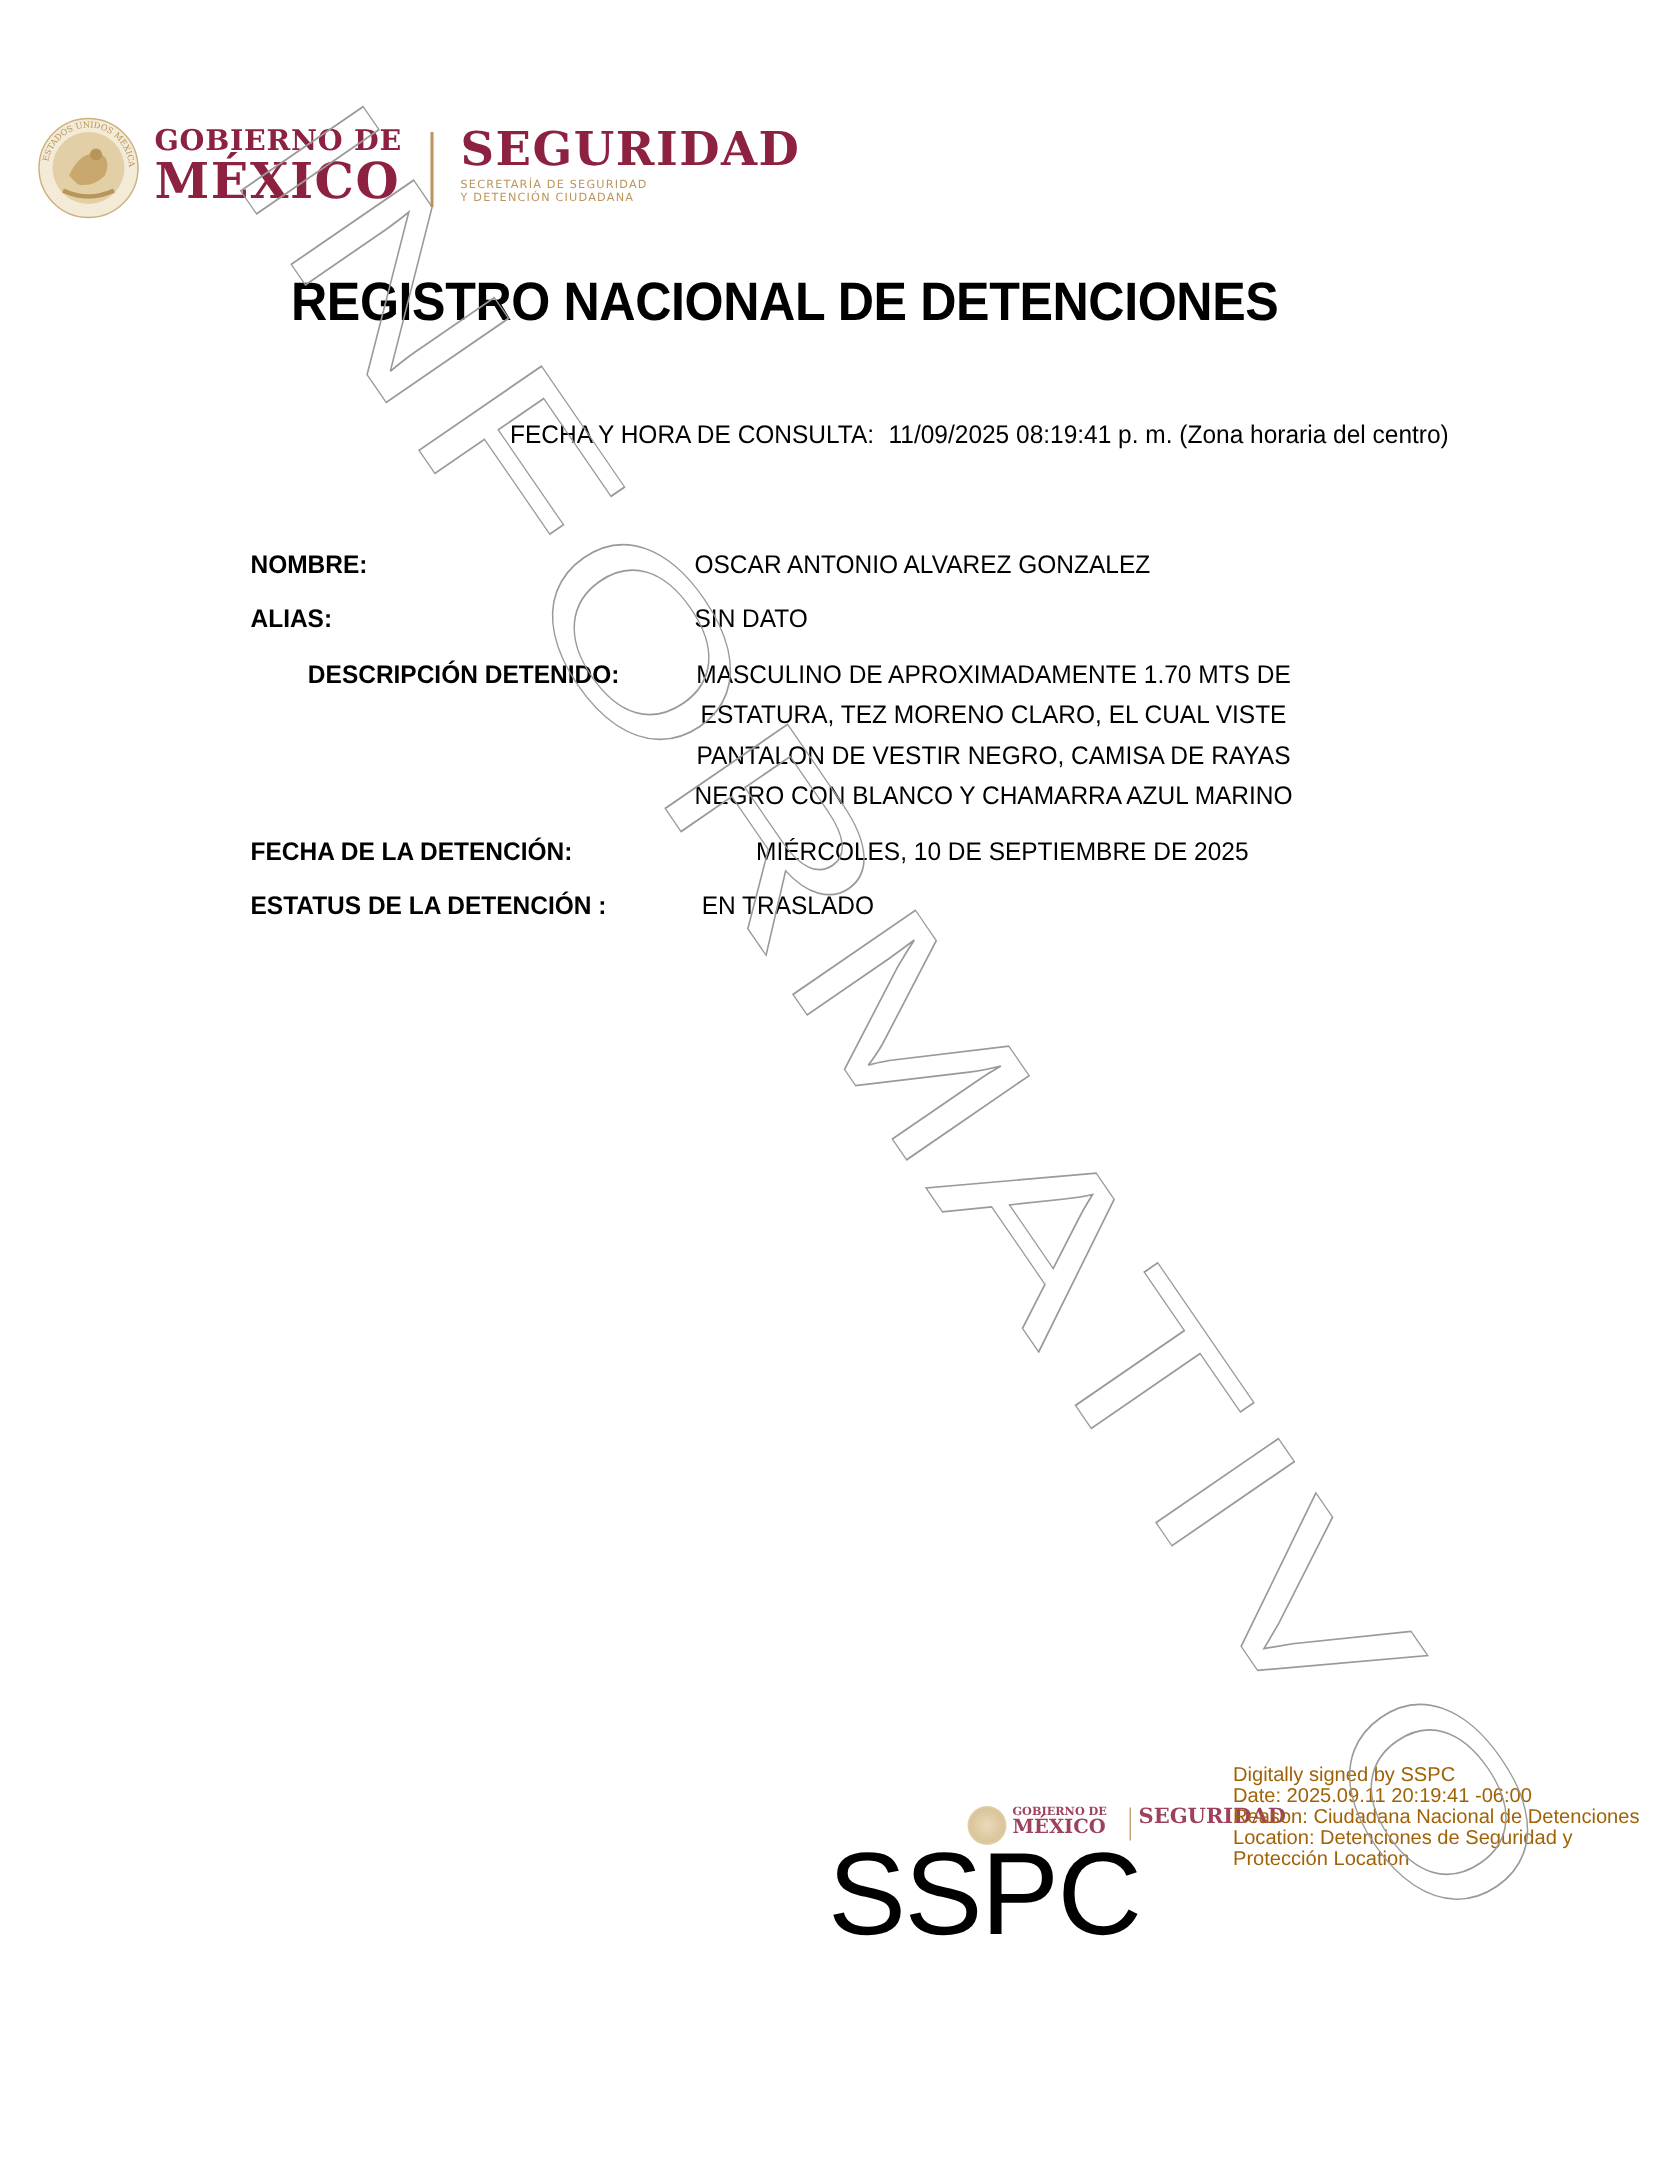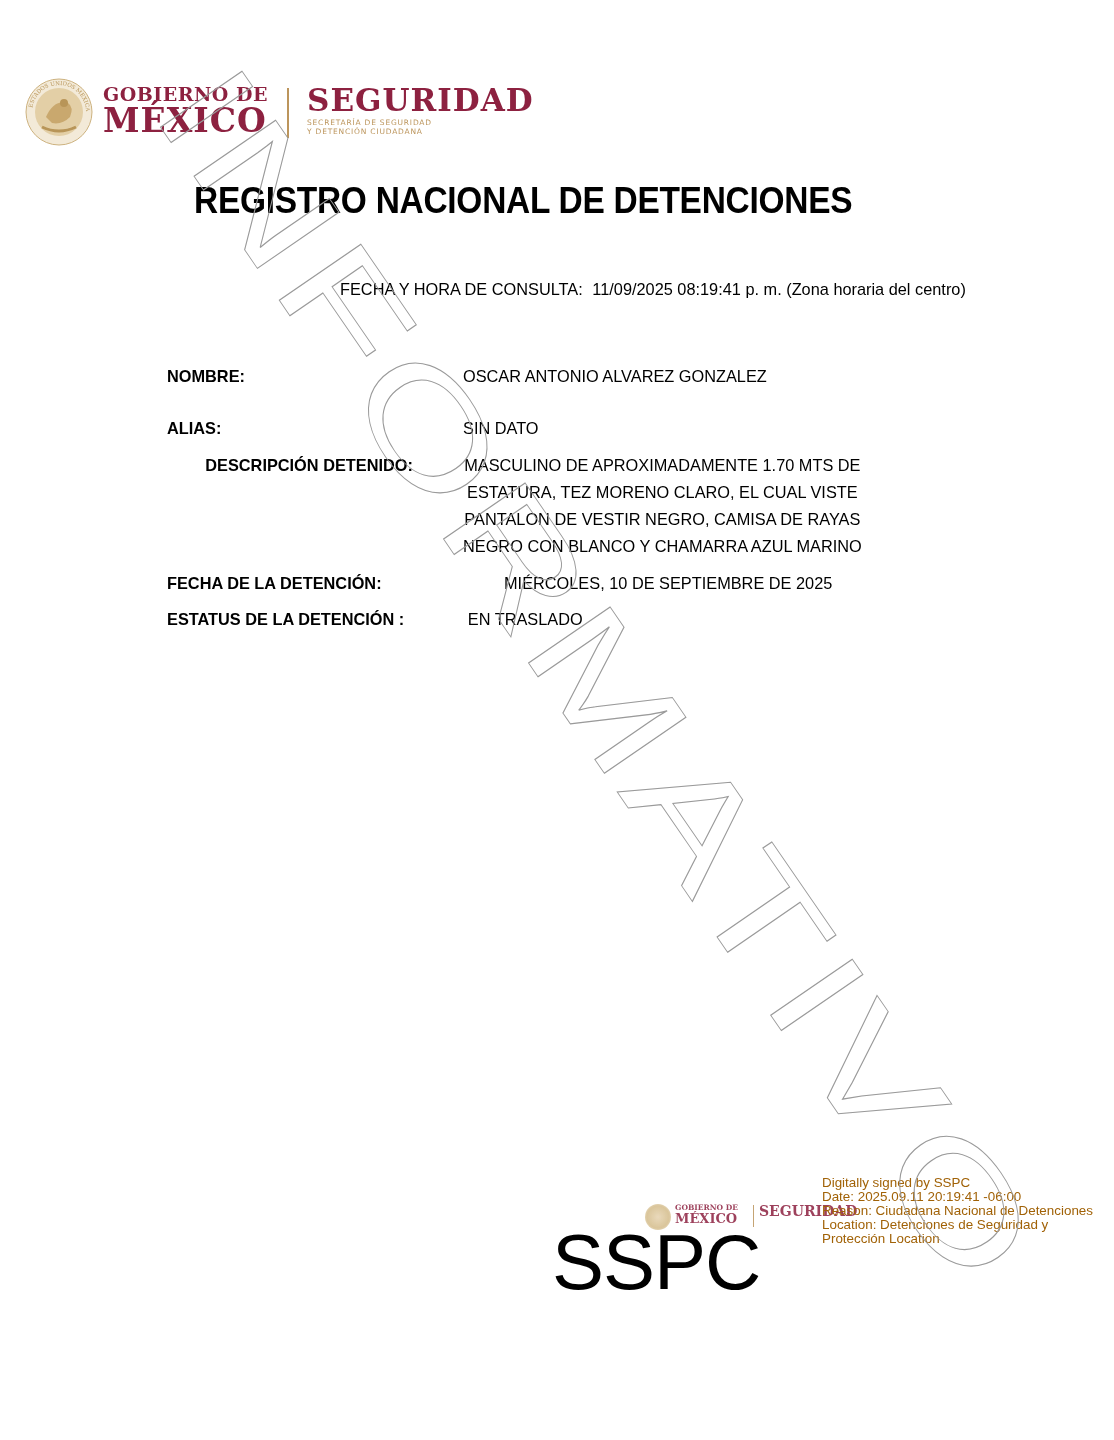--- a/index.html
+++ b/index.html
@@ -35,21 +35,21 @@
     font-size: 17px; white-space: nowrap; transform: scaleX(0.96); transform-origin: left center;
   }
   .consult .sp { display: inline-block; width: 10px; }
 
   
   .fields { position: absolute; left: 167px; top: 363px; }
   .row { position: relative; display: flex; }
   .lbl { width: 296px; font-weight: bold; font-size: 17px; white-space: nowrap; transform: scaleX(0.96); transform-origin: left center; }
   .val { font-size: 17px; line-height: 27.3px; white-space: nowrap; transform: scaleX(0.96); transform-origin: left center; }
   .row .lbl { line-height: 27.3px; }
-  .row.r1 { margin-bottom: 25px; }
+  .row.r1 { margin-bottom: 9px; }
   .row.r2 { margin-bottom: 9px; }
   .row.r3 { margin-bottom: 9px; text-align: center; }
   .row.r4 { margin-bottom: 9px; gap: 41px; }
   .val-status { padding-left: 5px; }
 
   
   .sspc-big {
     position: absolute; left: 552px; top: 1184px;
     font-family: "Liberation Sans", sans-serif; font-size: 78px; line-height: 80px;
     color: #000; letter-spacing: -1px; z-index: 2; white-space: nowrap; margin-top: 38px;

